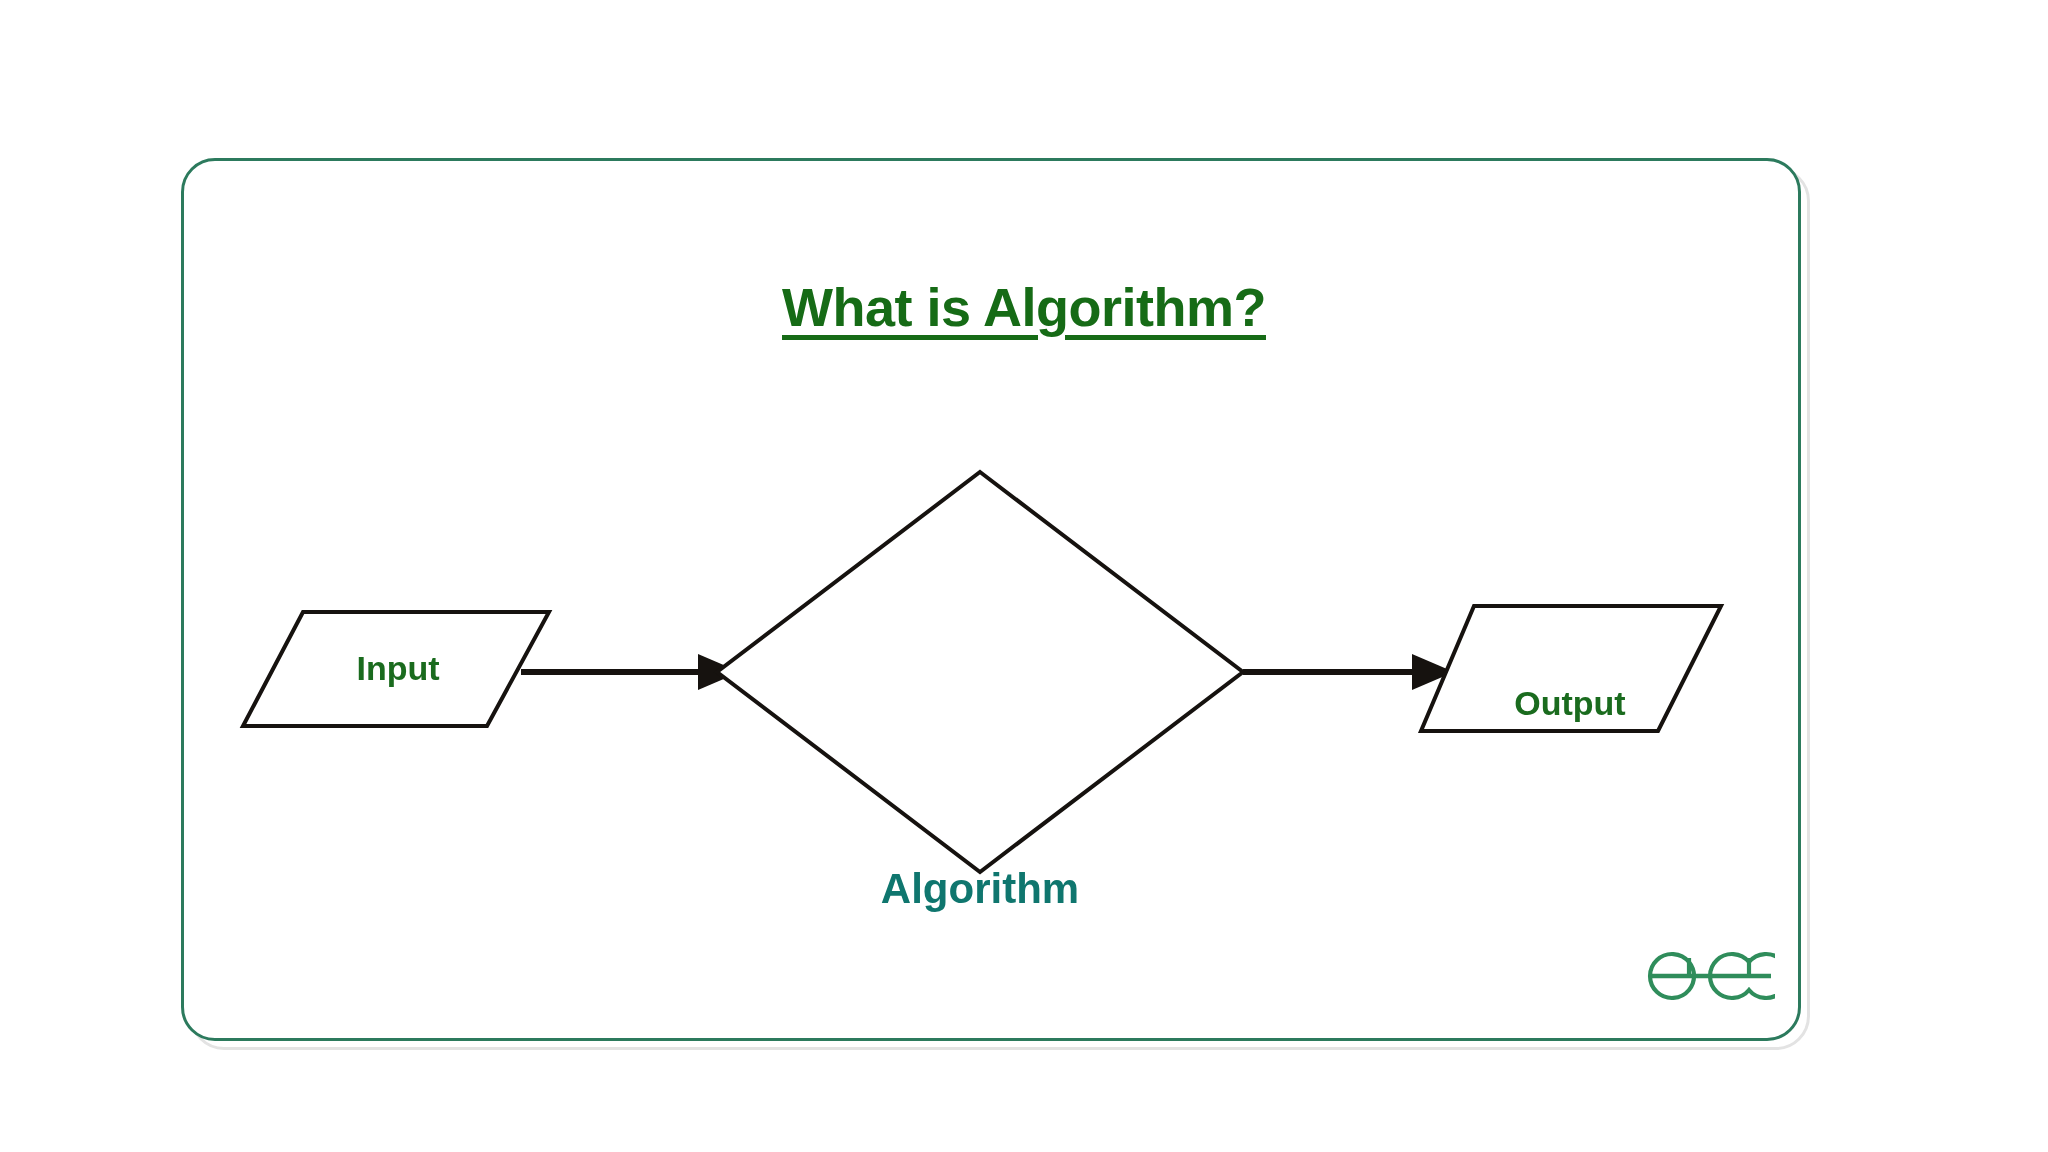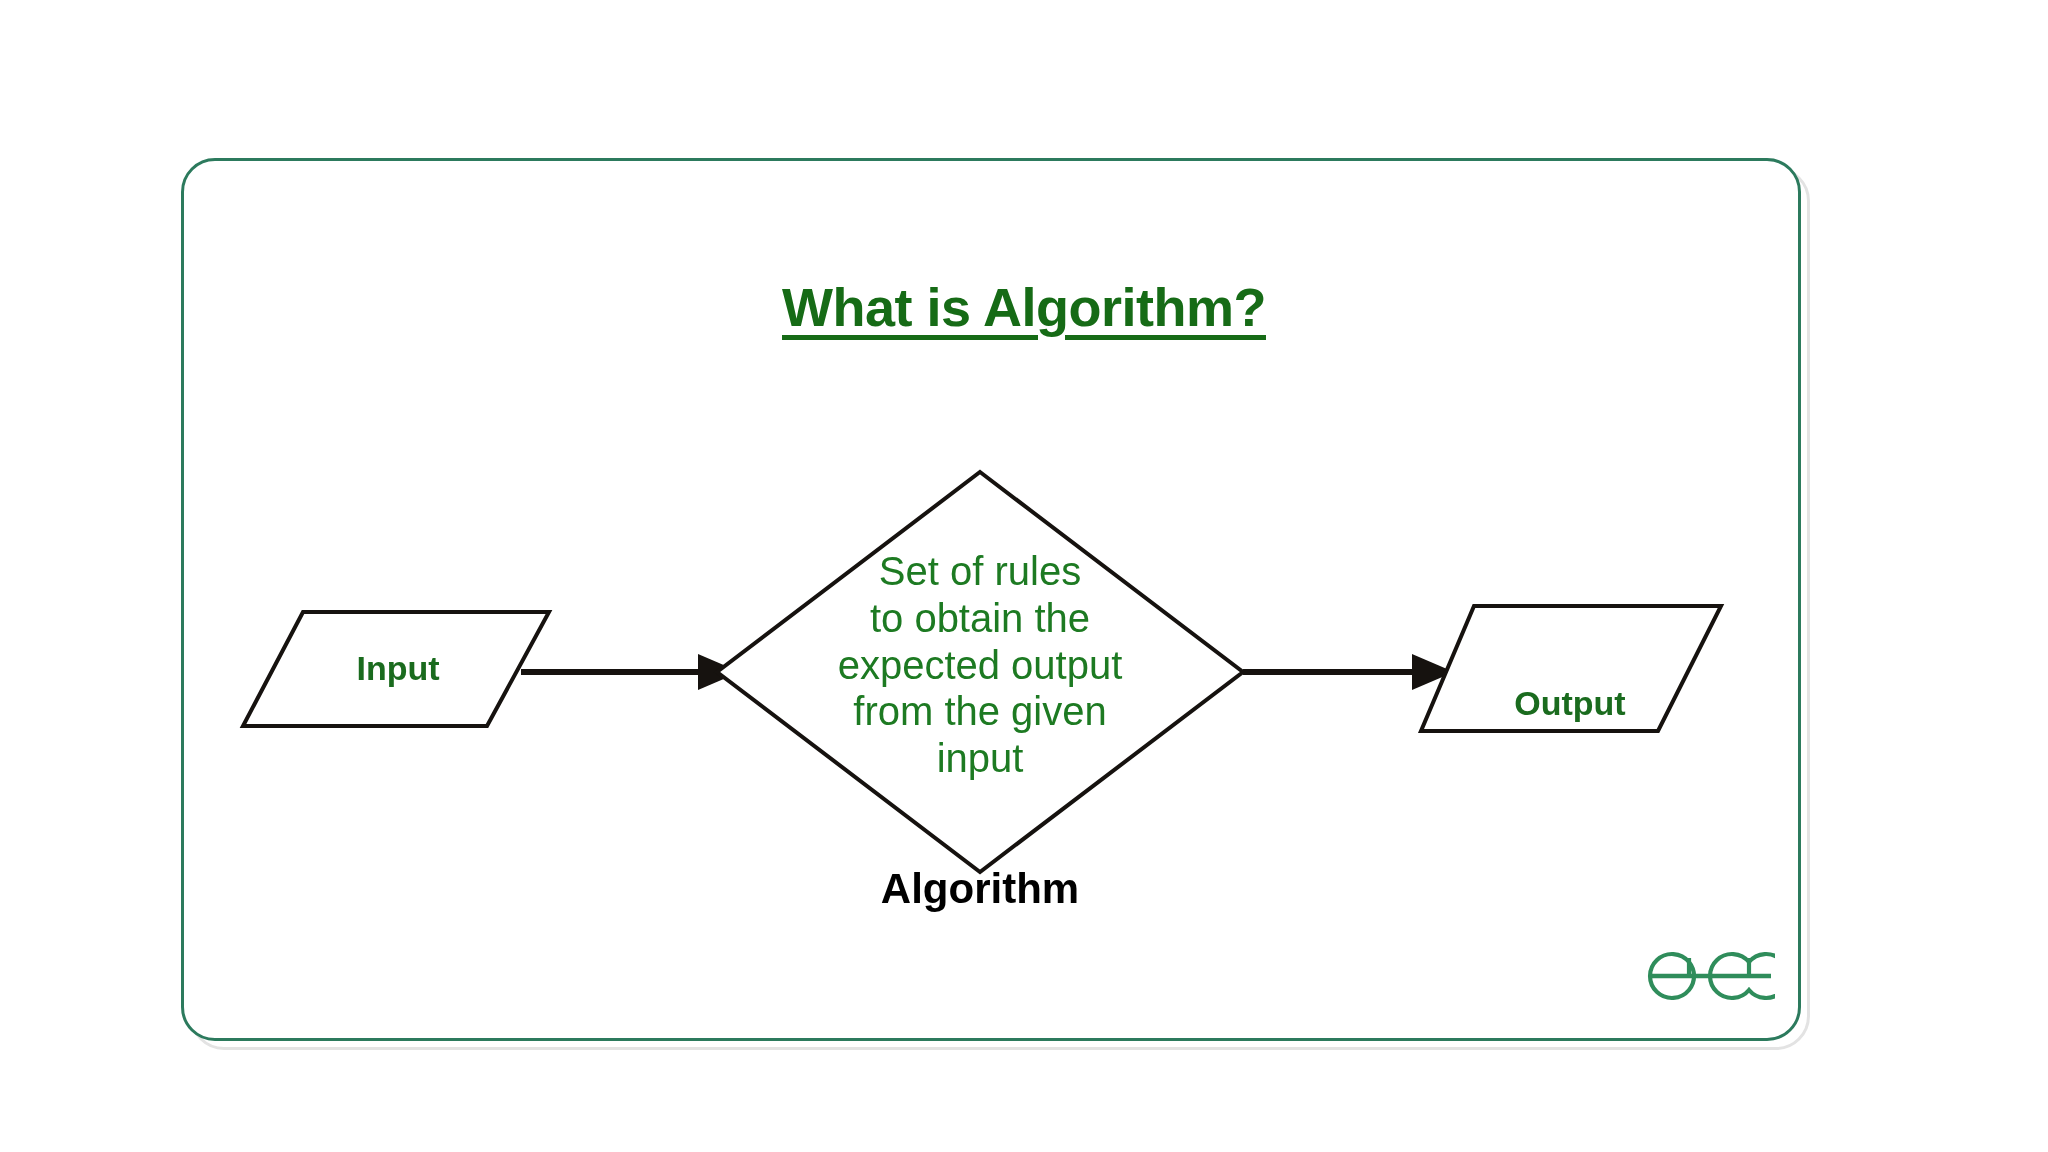--- a/index.html
+++ b/index.html
@@ -115,21 +115,21 @@
   }
 
   #label-algorithm {
     position: absolute;
     left: 800px;
     top: 865px;
     width: 360px;
     text-align: center;
     font-size: 42px;
     font-weight: bold;
-    color: #000000;
+    color: #0f766e;
   }
 
   
   #gfg-logo {
     position: absolute;
     left: 1645px;
     top: 938px;
     width: 130px;
     height: 72px;
   }
@@ -156,27 +156,20 @@
     <polygon class="shape-outline" points="980,472 1243,672 980,872 717,672"></polygon>
 
     <line class="conn-line" x1="1243" y1="672" x2="1420" y2="672"></line>
     <polygon class="arrow-head" points="1412,654 1454,672 1412,690"></polygon>
 
     <polygon class="shape-outline" points="1474,606 1721,606 1658,731 1421,731"></polygon>
   </svg>
 
   <div class="shape-label" id="label-input">Input</div>
 
-  <div class="diamond-text">
-    <div>Set of rules</div>
-    <div>to obtain the</div>
-    <div>expected output</div>
-    <div>from the given</div>
-    <div>input</div>
-  </div>
 
   <div id="label-algorithm">Algorithm</div>
 
   <div class="shape-label" id="label-output">Output</div>
 
   <svg id="gfg-logo" viewBox="0 0 130 72">
     <g fill="none" stroke="#2f8d5b" stroke-width="4.2">
 
       <path d="M44 24 A22 22 0 1 0 44 52 A22 22 0 0 0 44 24 Z"></path>
       <path d="M44 20 L44 40"></path>

